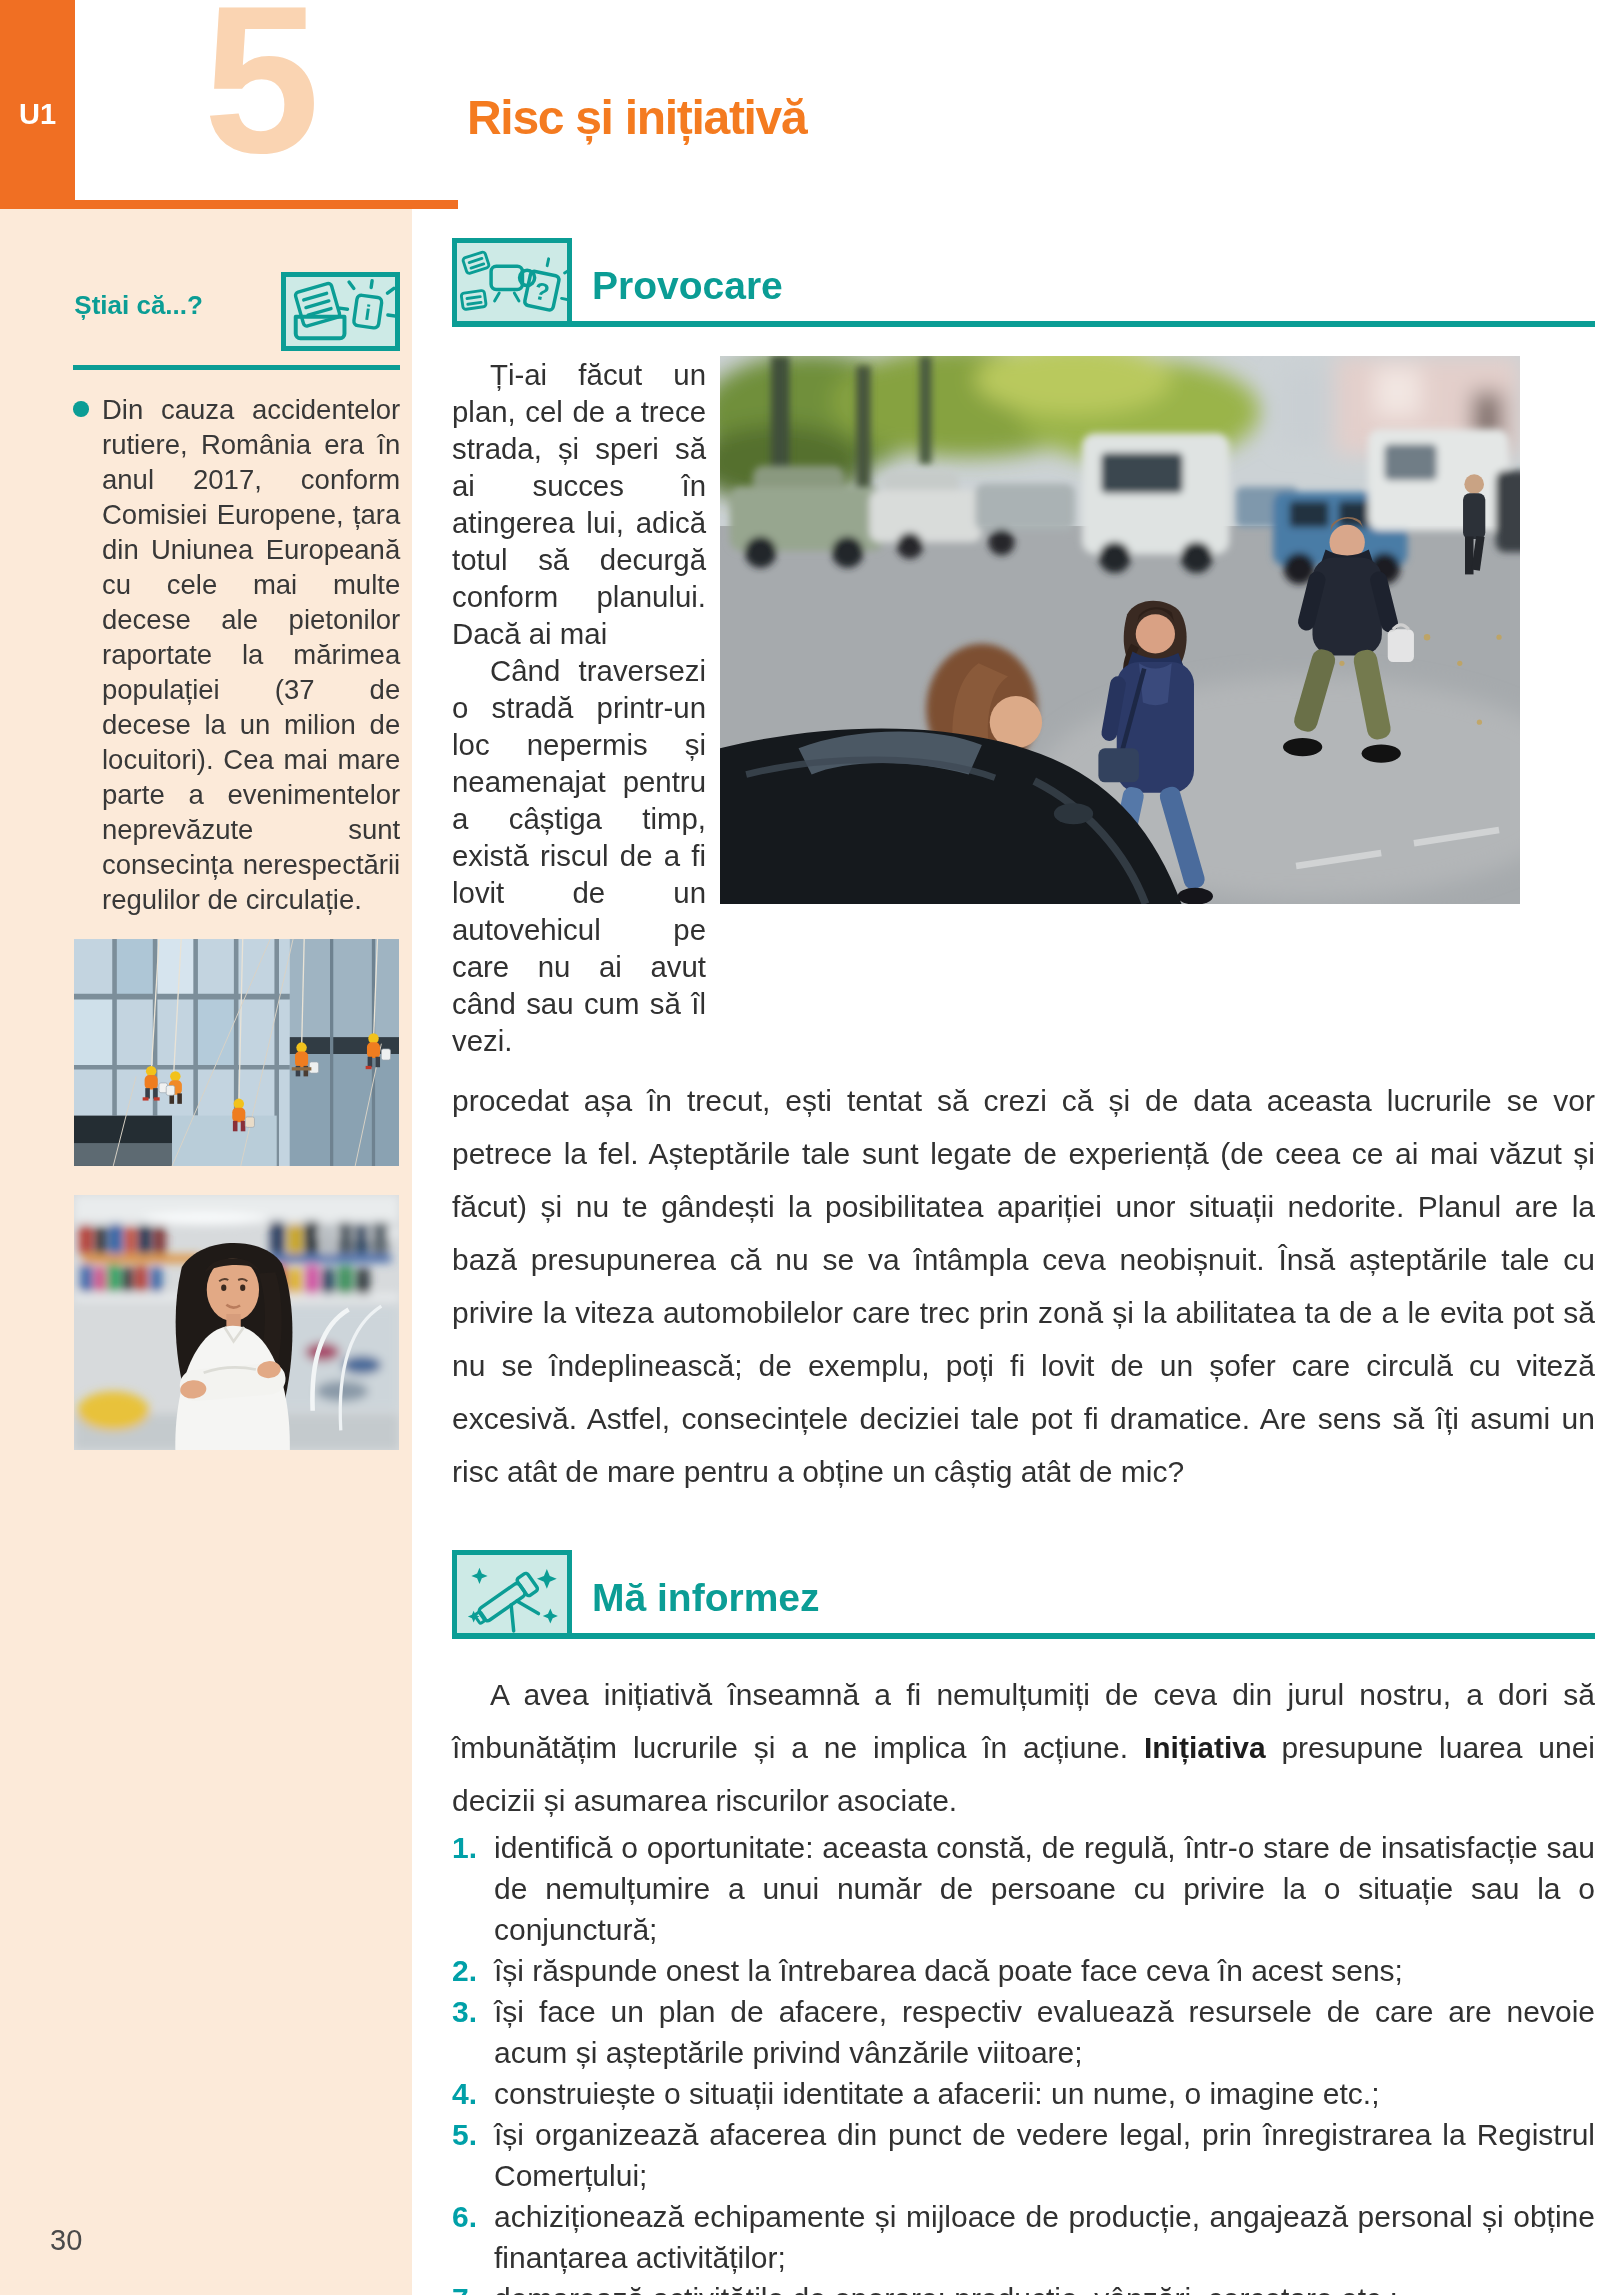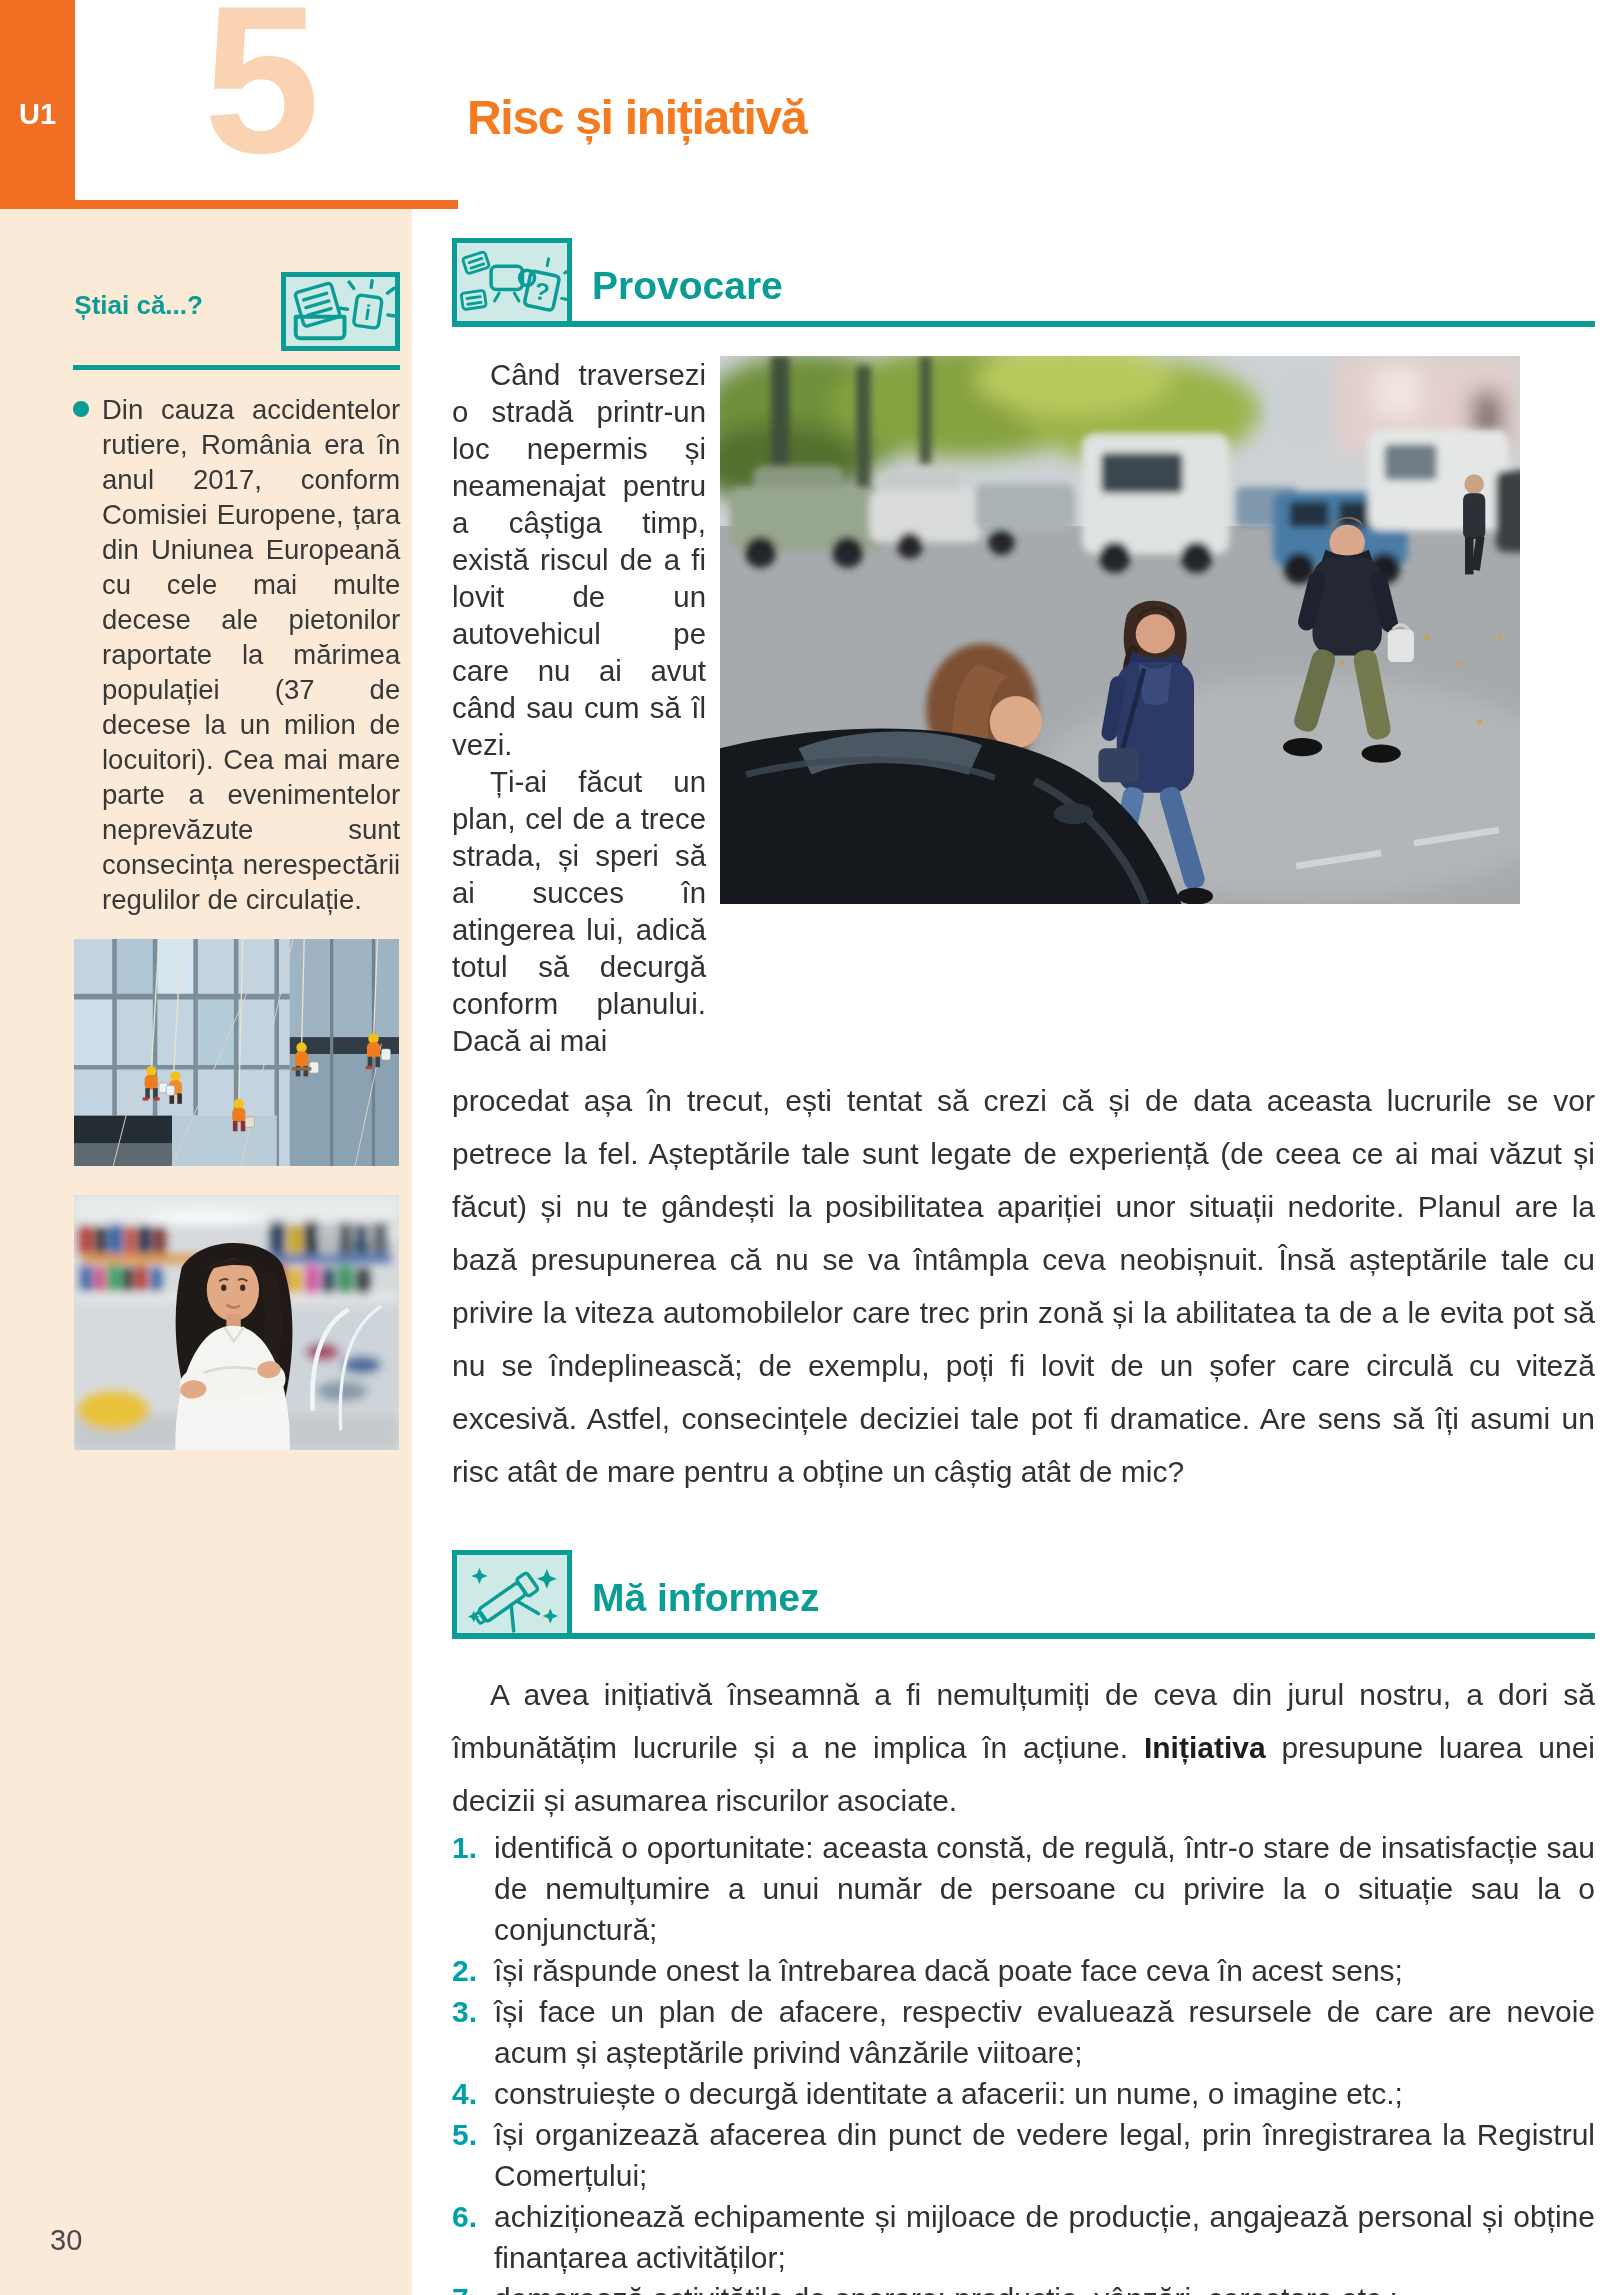--- a/index.html
+++ b/index.html
@@ -302,22 +302,22 @@
             <line x1="36" y1="4" x2="48" y2="4" class="t" stroke-width="5"></line>
           </g>
         </svg>
       </span>
       <span class="sec-label">Provocare</span>
       <span class="rule"></span>
     </div>
 
     <div class="prov-row">
       <div class="prov-col">
+        <p>Ți-ai făcut un plan, cel de a trece strada, și speri să ai succes în atingerea lui, adică totul să decurgă conform planului. Dacă ai mai</p>
         <p>Când traversezi o stradă printr-un loc nepermis și neamenajat pentru a câștiga timp, există riscul de a fi lovit de un autovehicul pe care nu ai avut când sau cum să îl vezi.</p>
-        <p>Ți-ai făcut un plan, cel de a trece strada, și speri să ai succes în atingerea lui, adică totul să decurgă conform planului. Dacă ai mai</p>
       </div>
 
       <figure class="photo-street" style="margin:0 0 0 14.4px;">
         <svg viewBox="0 0 1222 838" width="800" height="548" preserveAspectRatio="none">
           <defs>
             <filter id="bb18">
                 <feGaussianBlur stdDeviation="16"></feGaussianBlur>
               </filter>
             <filter id="bb8">
                 <feGaussianBlur stdDeviation="6"></feGaussianBlur>
@@ -457,21 +457,21 @@
       <span class="rule"></span>
     </div>
 
     <p class="body-par indent"><span>A avea inițiativă înseamnă a fi nemulțumiți de ceva din jurul nostru, a dori să îmbunătățim lucrurile și a ne implica în acțiune. </span><span class="b">Inițiativa</span><span> presupune luarea unei decizii și asumarea riscurilor asociate.</span></p>
 
 
     <ol class="steps">
       <li>identifică o oportunitate: aceasta constă, de regulă, într-o stare de insatisfacție sau de nemulțumire a unui număr de persoane cu privire la o situație sau la o conjunctură;</li>
       <li>își răspunde onest la întrebarea dacă poate face ceva în acest sens;</li>
       <li>își face un plan de afacere, respectiv evaluează resursele de care are nevoie acum și așteptările privind vânzările viitoare;</li>
-      <li>construiește o decurgă identitate a afacerii: un nume, o imagine etc.;</li>
+      <li>construiește o situații identitate a afacerii: un nume, o imagine etc.;</li>
       <li>își organizează afacerea din punct de vedere legal, prin înregistrarea la Registrul Comerțului;</li>
       <li>achiziționează echipamente și mijloace de producție, angajează personal și obține finanțarea activităților;</li>
       <li>demarează activitățile de operare: producție, vânzări, cercetare etc.;</li>
       <li>în cazul succesului, își mărește activitatea;</li>
 
     </ol>
 
   </main>
 </div>
 

